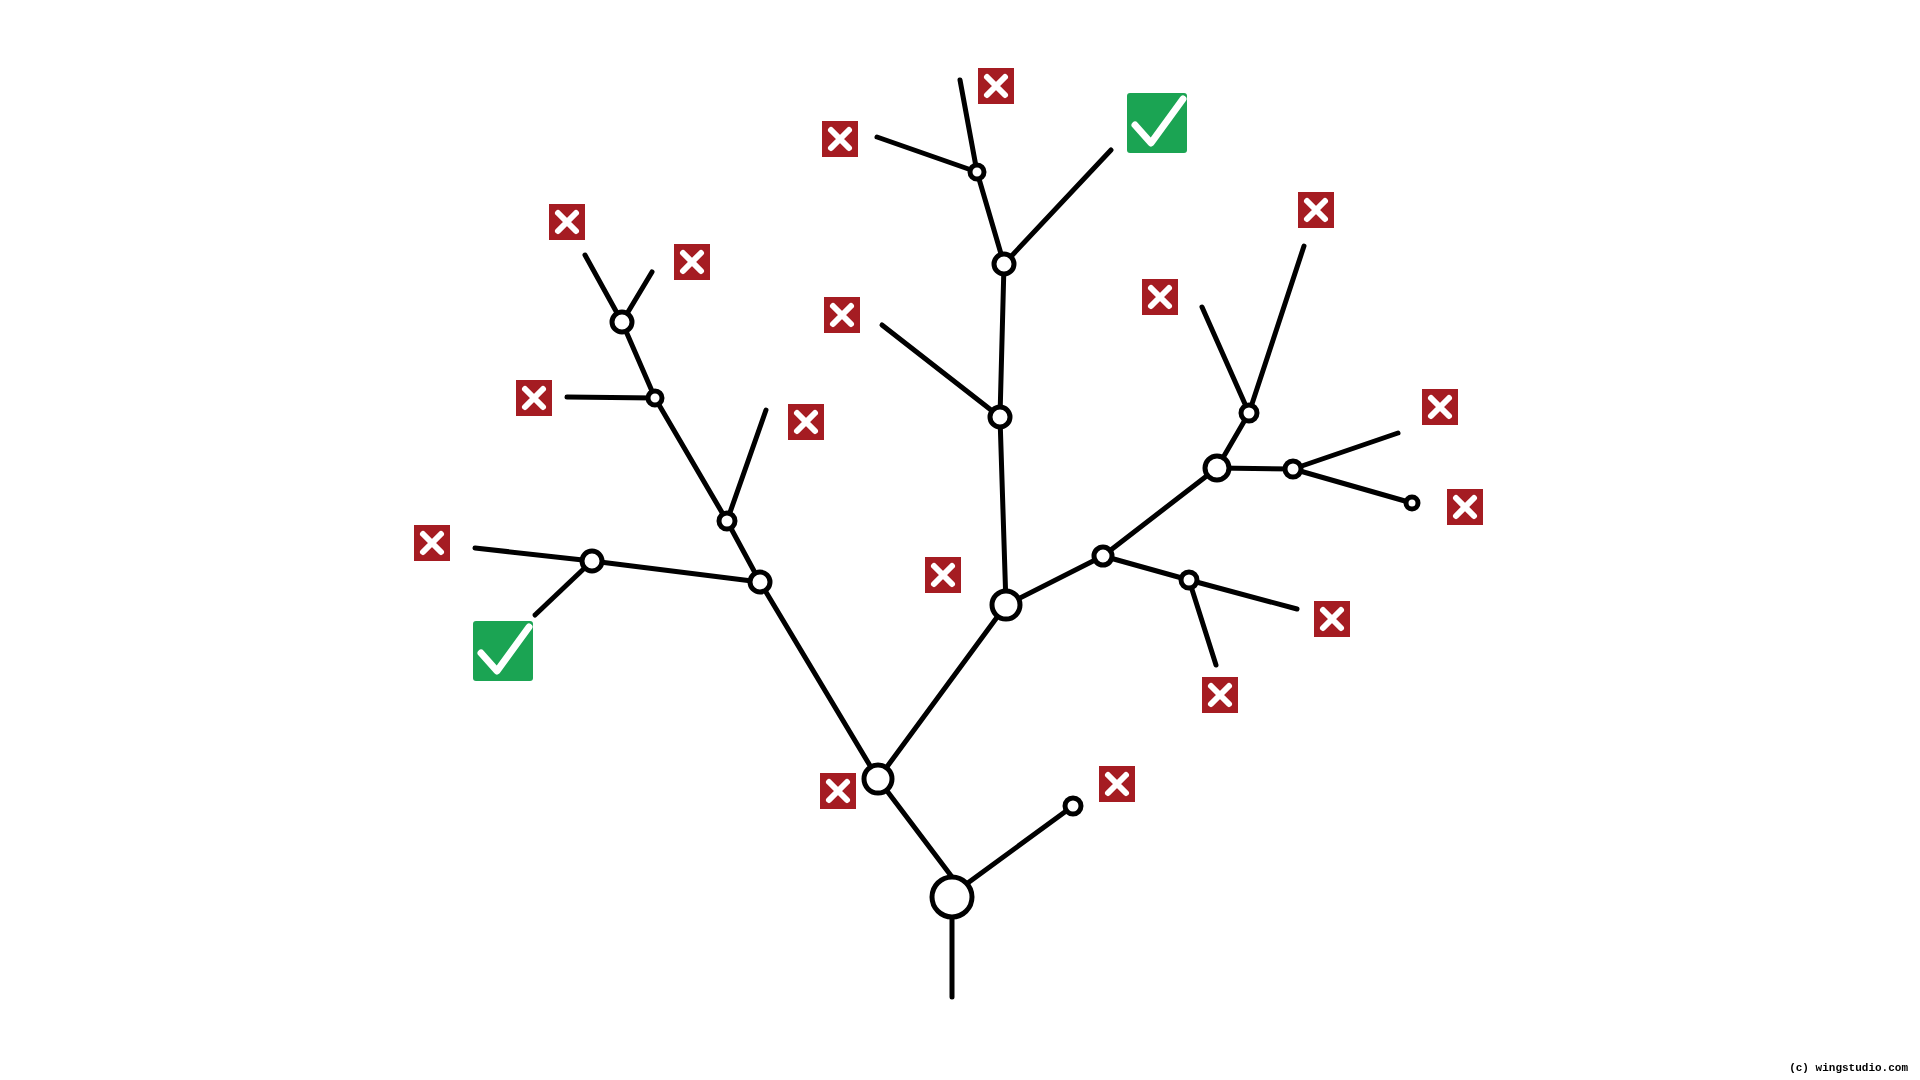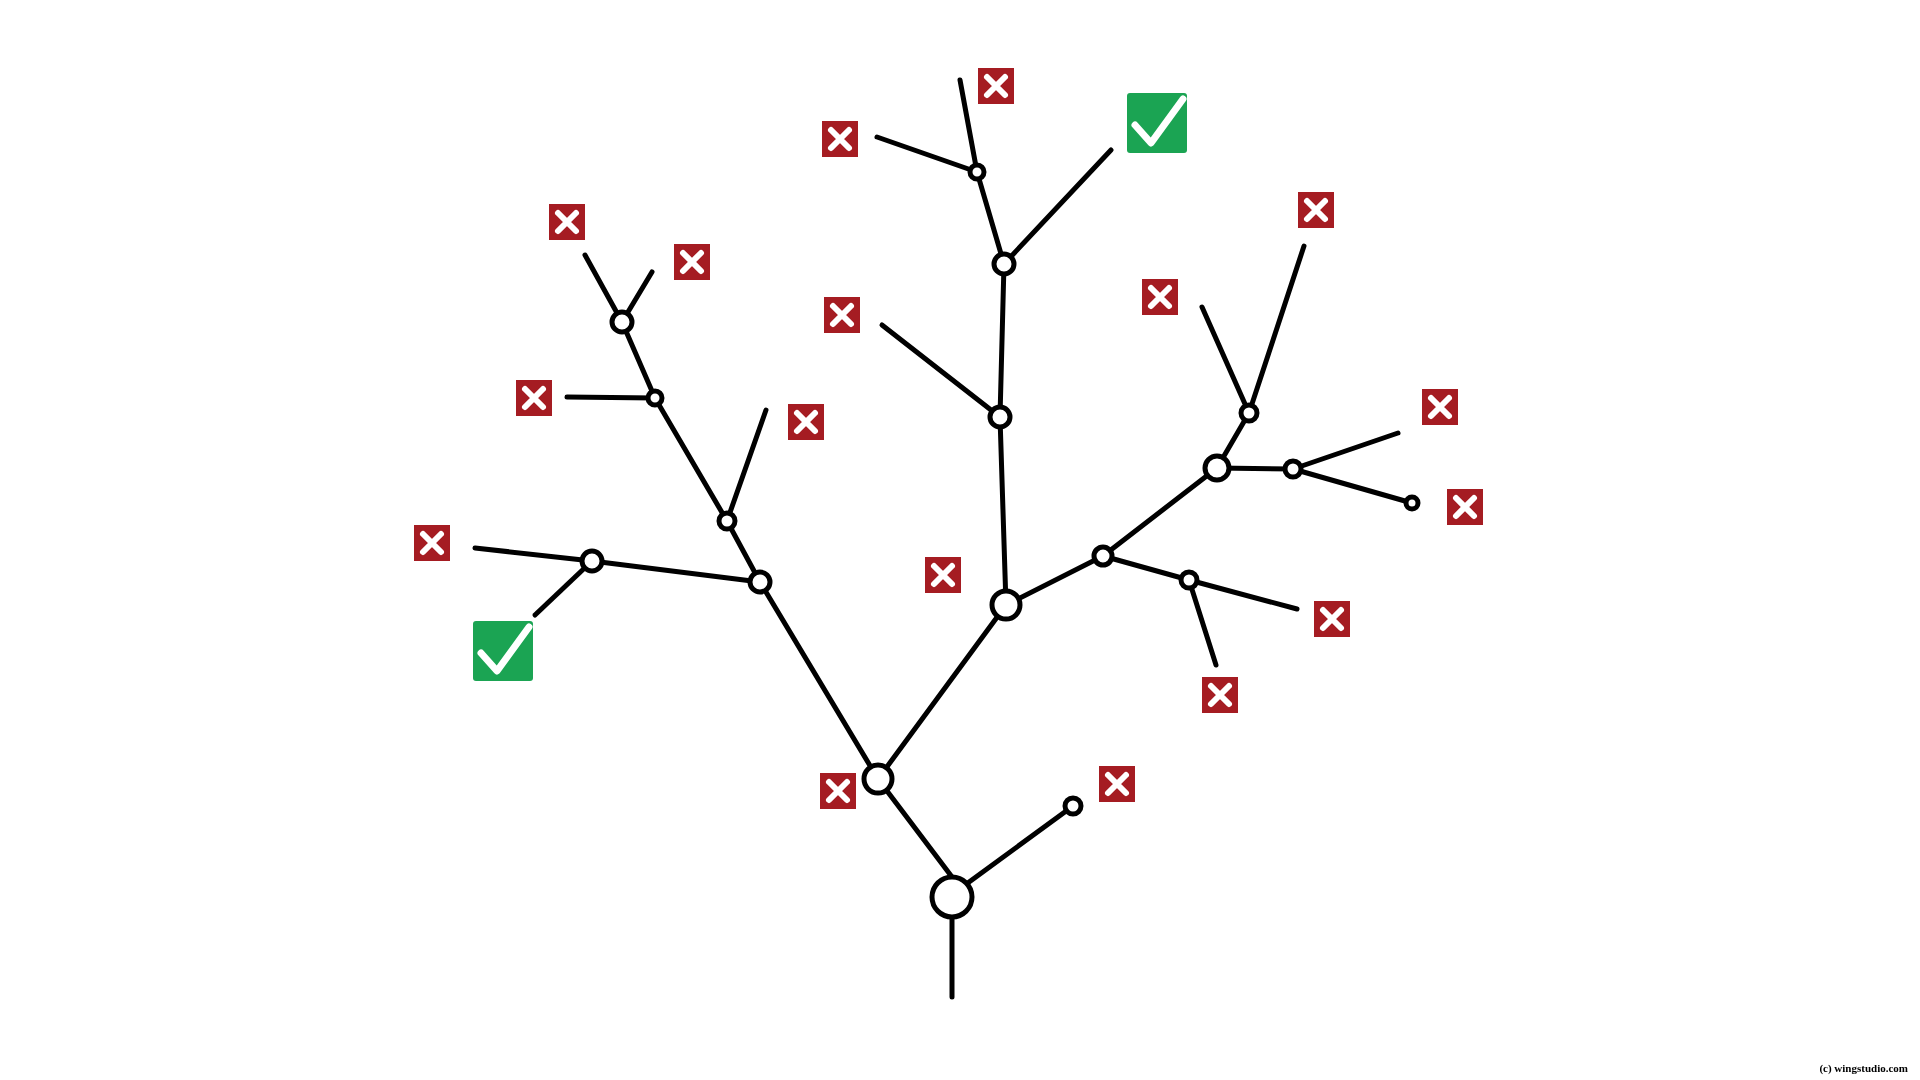--- a/index.html
+++ b/index.html
@@ -1,18 +1,18 @@
 <!DOCTYPE html>
 <html><head>
 <meta charset="utf-8">
 <style>
   html,body{margin:0;padding:0;background:#ffffff;}
   body{width:1920px;height:1080px;position:relative;overflow:hidden;font-family:"DejaVu Sans",sans-serif;}
   #tree{position:absolute;left:0;top:0;}
-  .credit{position:absolute;right:12px;bottom:6px;font-family:Liberation Serif, serif;font-weight:bold;font-size:11px;color:#000;}
+  .credit{position:absolute;right:12px;bottom:6px;font-family:Liberation Mono, monospace;font-weight:bold;font-size:11px;color:#000;}
 </style>
 </head>
 <body>
 
 <svg id="tree" width="1920" height="1080" viewBox="0 0 1920 1080">
   <g id="edges" stroke="#000" stroke-width="5" stroke-linecap="round" fill="none">
       <line x1="952" y1="997" x2="952" y2="917"></line>
       <line x1="952" y1="877" x2="878" y2="779"></line>
       <line x1="965" y1="885" x2="1073" y2="806"></line>
       <line x1="878" y1="779" x2="1006" y2="605"></line>

